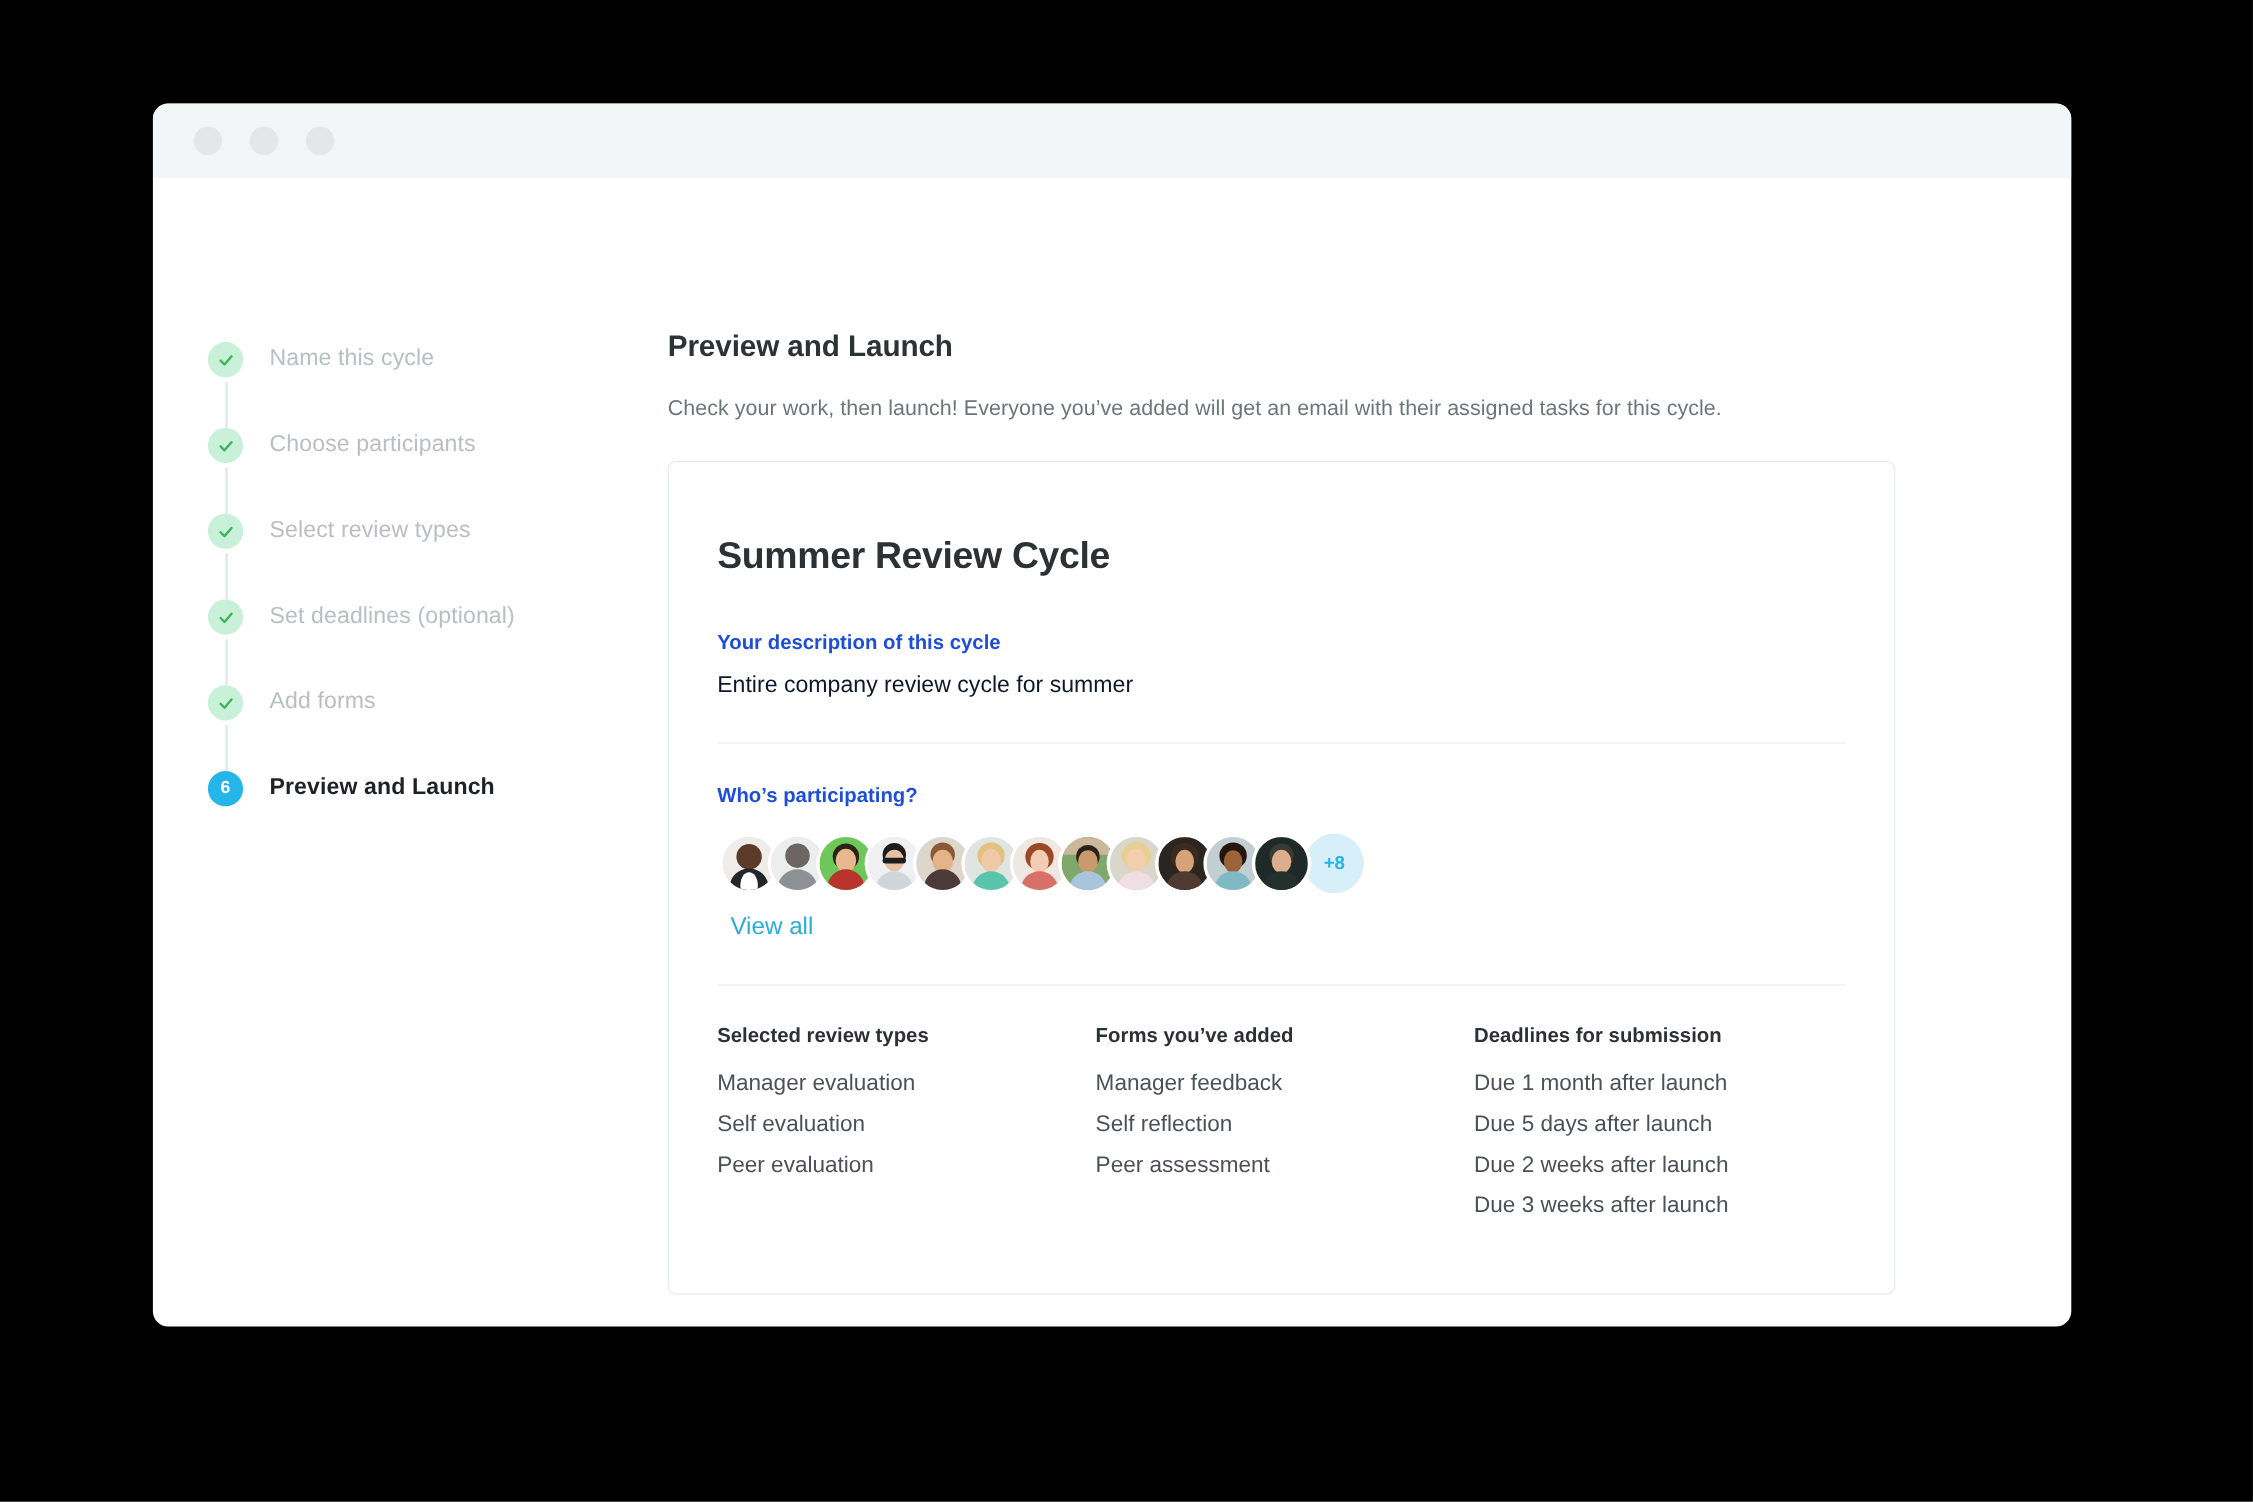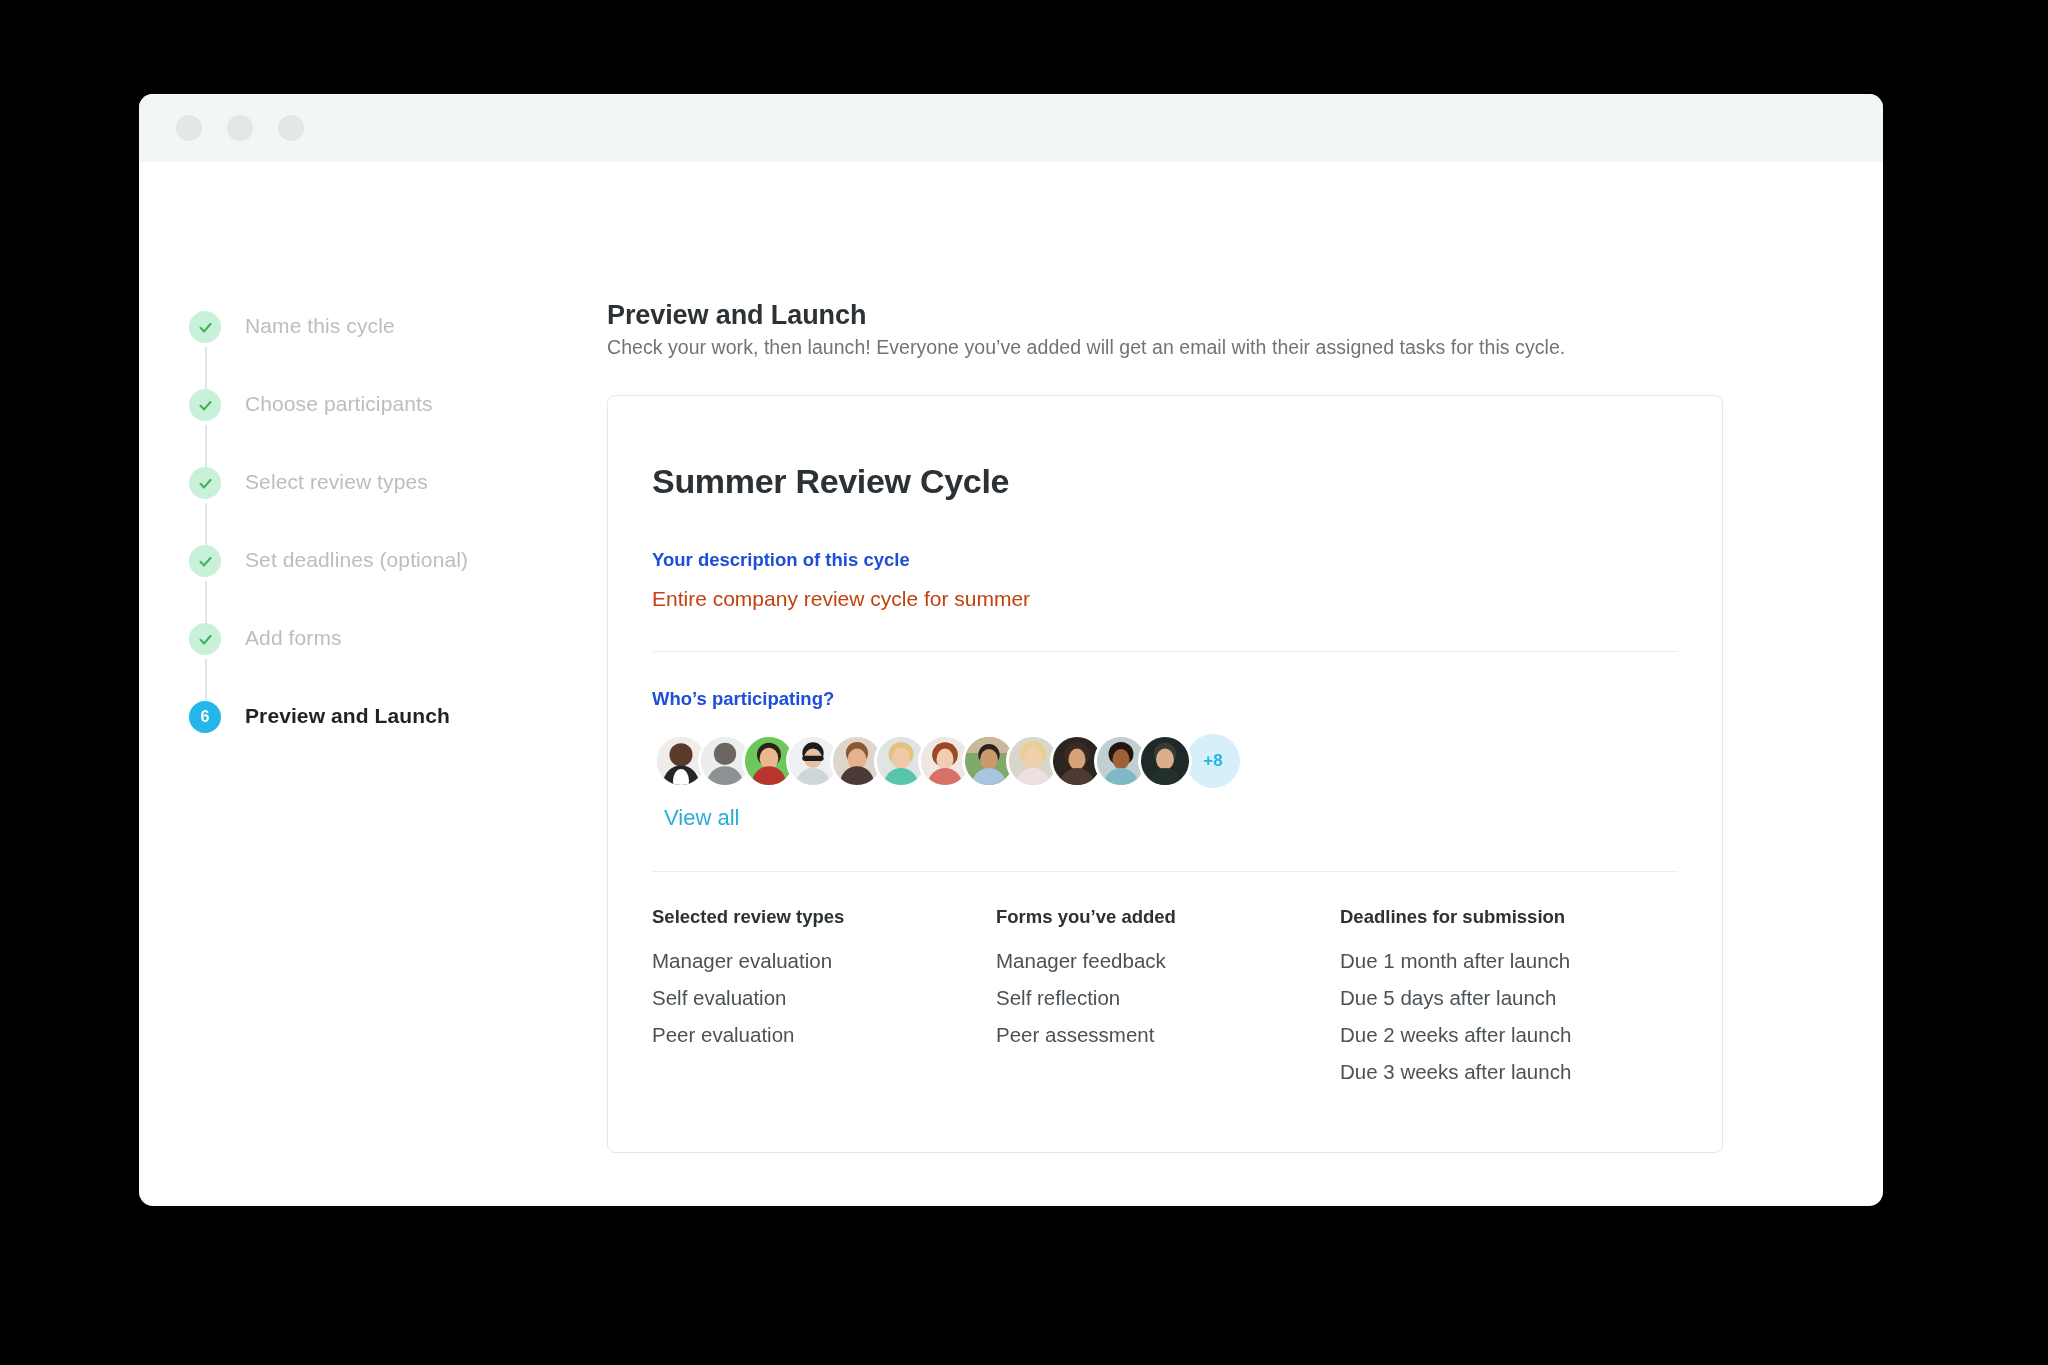--- a/index.html
+++ b/index.html
@@ -120,21 +120,21 @@
   }
 
   .page-title {
     font-size: 27px;
     font-weight: bold;
     color: #2c3235;
     letter-spacing: -0.1px;
   }
 
   .page-sub {
-    margin-top: 5px;
+    margin-top: 29px;
     font-size: 19.5px;
     color: #6e7579;
     letter-spacing: 0.05px;
   }
 
   
   .card {
     margin-top: 36px;
     border: 1px solid #e2e9ec;
     border-radius: 8px;
@@ -153,21 +153,21 @@
 
   .field-label {
     font-size: 18.5px;
     font-weight: bold;
     color: #1d4ed8;
   }
 
   .field-value {
     margin-top: 16px;
     font-size: 21px;
-    color: #c2410c;
+    color: #0f172a;
   }
 
   .divider {
     height: 1px;
     background: #e8eef1;
     margin: 40px 0 0 0;
   }
 
   
   .participants { margin-top: 36px; }

